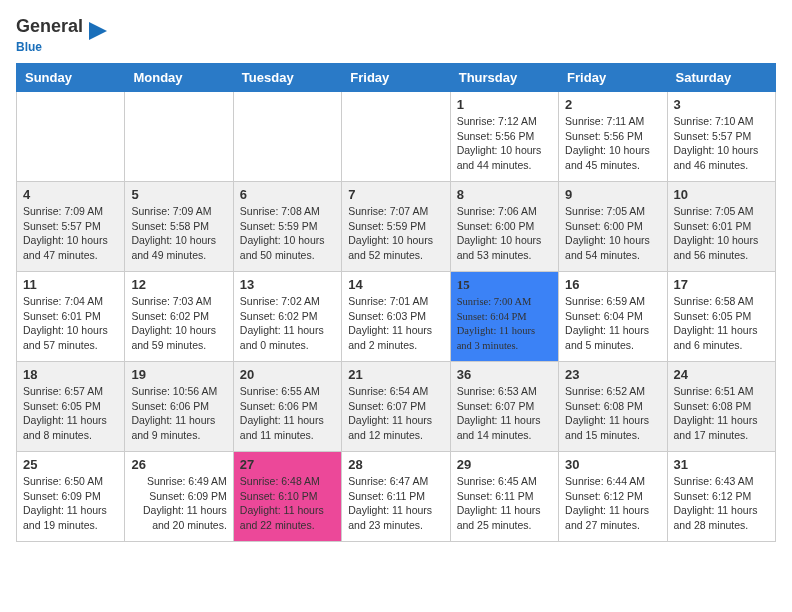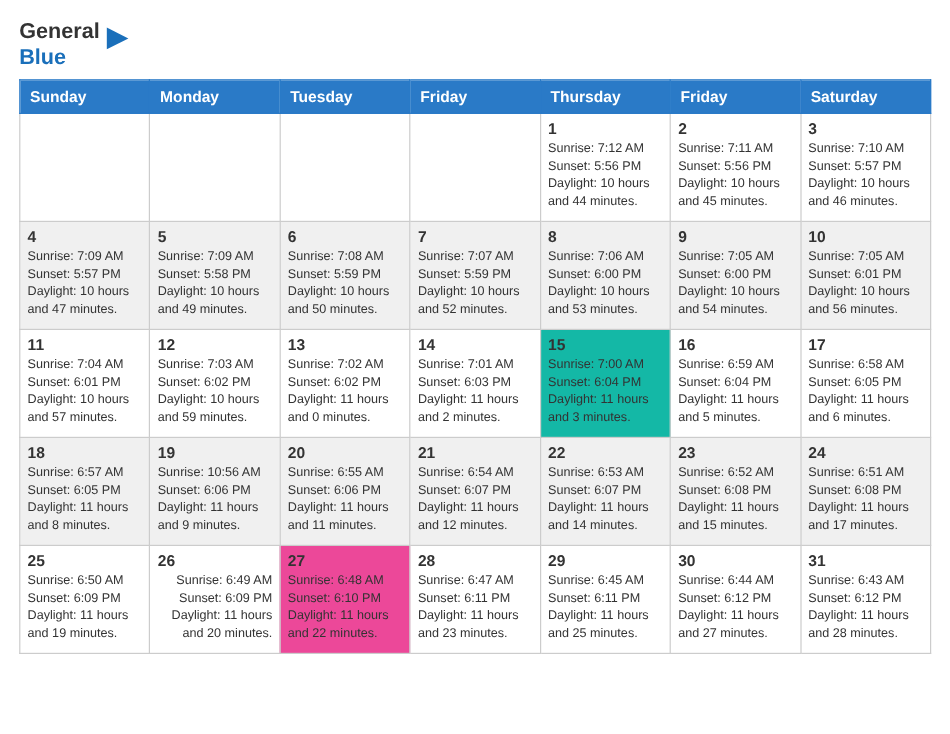--- a/index.html
+++ b/index.html
@@ -79,21 +79,21 @@
     }
   </style>
 </head>
 <body>
 
 <div class="header-area">
   <div class="logo">
   <div style="display:flex;align-items:center;gap:2px;">
     <div style="position:relative;">
       <span style="font-size:18px;font-weight:bold;color:#333;">General</span><br>
-      <span style="font-size:18px;font-weight:bold;color:#1a6fba;">Blue</span>
+      <span style="font-size:12px;font-weight:bold;color:#1a6fba;">Blue</span>
     </div>
     <svg width="22" height="22" viewBox="0 0 22 22" style="margin-left:2px;margin-top:-10px;">
       <polygon points="2,2 20,11 2,20" fill="#1a6fba"></polygon>
     </svg>
   </div>
 </div>
   <div class="title-area">
     <div class="month-title"></div>
     <div class="subtitle"></div>
   </div>
@@ -212,21 +212,21 @@
 Daylight: 11 hours
 and 0 minutes.</div>
         </td>
         <td style="background: rgb(255, 255, 255);">
           <span class="day-number">14</span>
           <div class="cell-info" style="white-space: pre-line;">Sunrise: 7:01 AM
 Sunset: 6:03 PM
 Daylight: 11 hours
 and 2 minutes.</div>
         </td>
-        <td style="background: #14b8a6;">
+        <td style="background: #3b82f6; font-family: Liberation Serif, serif;">
           <span class="day-number">15</span>
           <div class="cell-info" style="white-space: pre-line;">Sunrise: 7:00 AM
 Sunset: 6:04 PM
 Daylight: 11 hours
 and 3 minutes.</div>
         </td>
         <td style="background: rgb(255, 255, 255);">
           <span class="day-number">16</span>
           <div class="cell-info" style="white-space: pre-line;">Sunrise: 6:59 AM
 Sunset: 6:04 PM
@@ -264,21 +264,21 @@
 and 11 minutes.</div>
         </td>
         <td style="background: rgb(240, 240, 240);">
           <span class="day-number">21</span>
           <div class="cell-info" style="white-space: pre-line;">Sunrise: 6:54 AM
 Sunset: 6:07 PM
 Daylight: 11 hours
 and 12 minutes.</div>
         </td>
         <td style="background: rgb(240, 240, 240);">
-          <span class="day-number">22</span>
+          <span class="day-number">36</span>
           <div class="cell-info" style="white-space: pre-line;">Sunrise: 6:53 AM
 Sunset: 6:07 PM
 Daylight: 11 hours
 and 14 minutes.</div>
         </td>
         <td style="background: rgb(240, 240, 240);">
           <span class="day-number">23</span>
           <div class="cell-info" style="white-space: pre-line;">Sunrise: 6:52 AM
 Sunset: 6:08 PM
 Daylight: 11 hours

